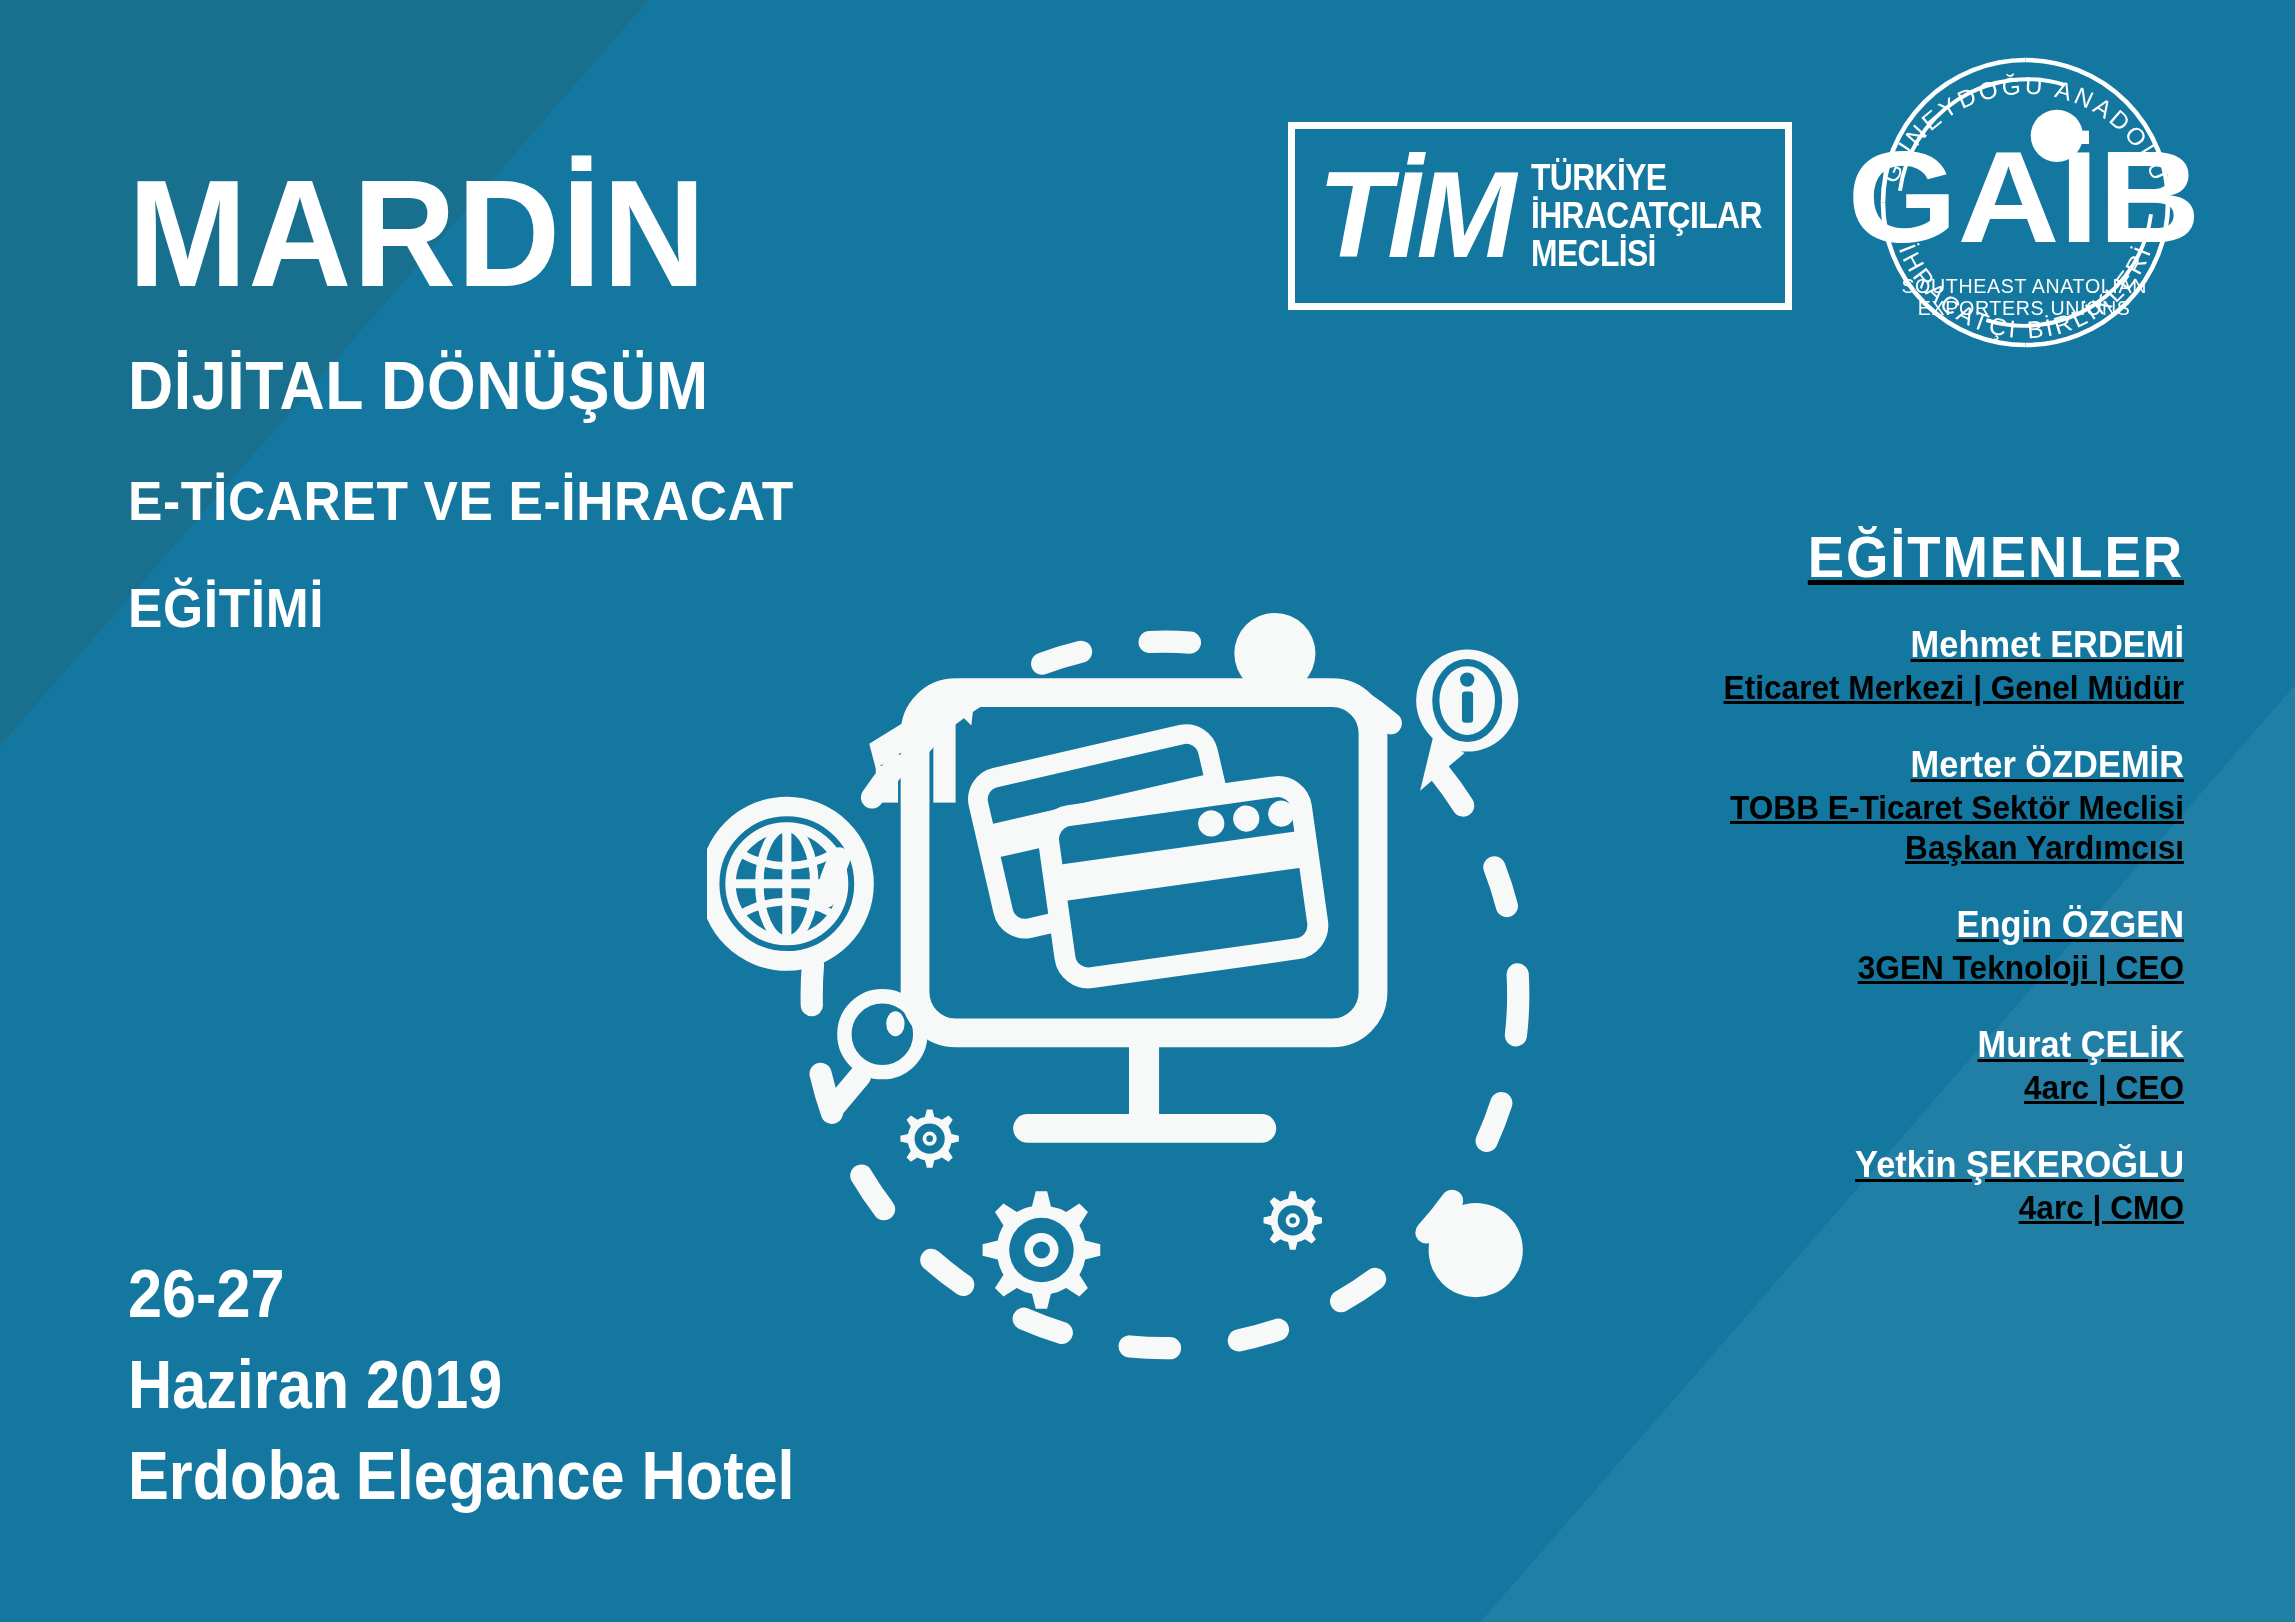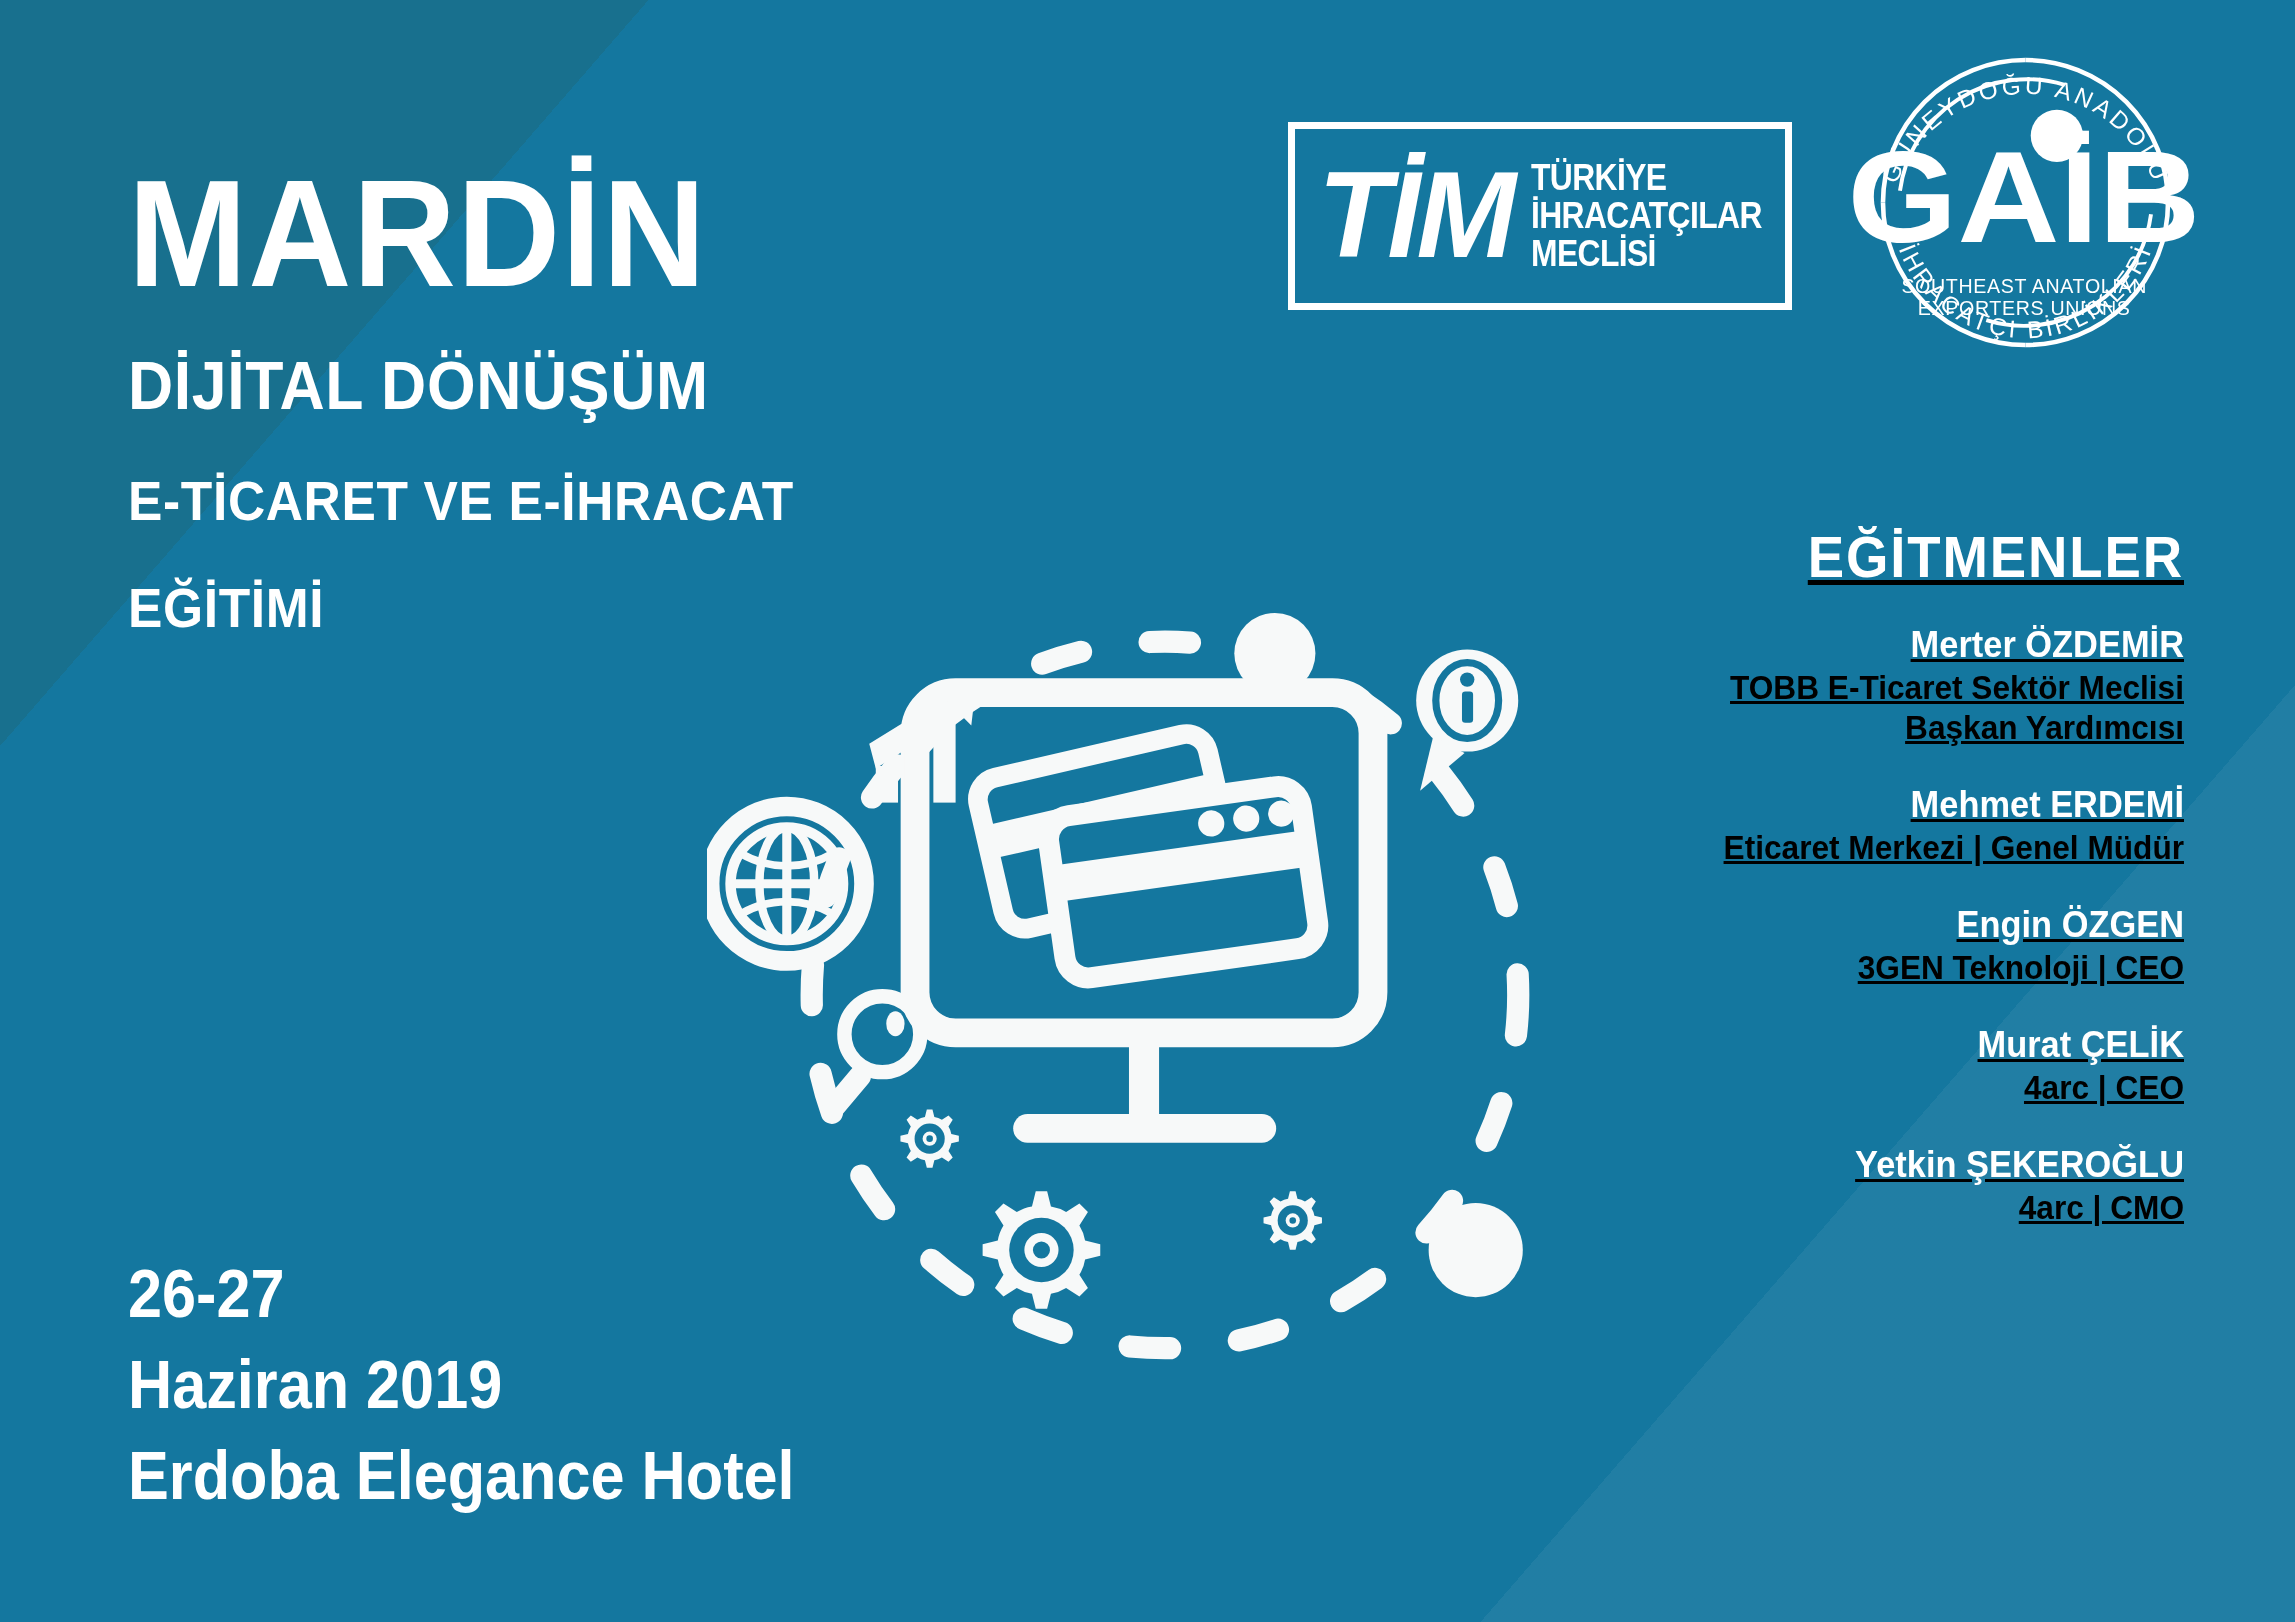--- a/index.html
+++ b/index.html
@@ -111,28 +111,28 @@
   <div id="eventinfo">
     <div class="evline">26-27</div>
     <div class="evline">Haziran 2019</div>
     <div class="evline">Erdoba Elegance Hotel</div>
   </div>
 
   <div id="trainers">
     <div id="trainers-title">EĞİTMENLER</div>
 
     <div class="trainer">
+      <div class="tname">Mehmet ERDEMİ</div>
+      <div class="trole">Eticaret Merkezi | Genel Müdür</div>
+    </div>
+
+    <div class="trainer">
       <div class="tname">Merter ÖZDEMİR</div>
       <div class="trole">TOBB E-Ticaret Sektör Meclisi</div>
       <div class="trole">Başkan Yardımcısı</div>
-    </div>
-
-    <div class="trainer">
-      <div class="tname">Mehmet ERDEMİ</div>
-      <div class="trole">Eticaret Merkezi | Genel Müdür</div>
     </div>
 
     <div class="trainer">
       <div class="tname">Engin ÖZGEN</div>
       <div class="trole">3GEN Teknoloji | CEO</div>
     </div>
 
     <div class="trainer">
       <div class="tname">Murat ÇELİK</div>
       <div class="trole">4arc | CEO</div>

